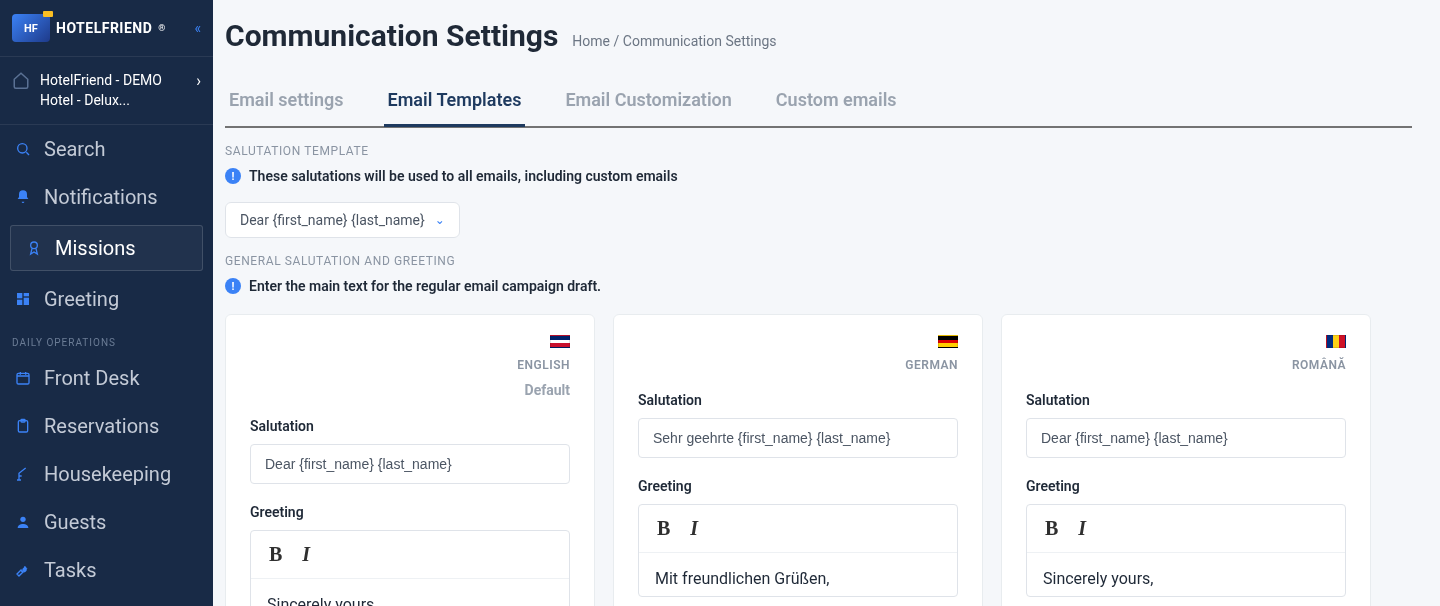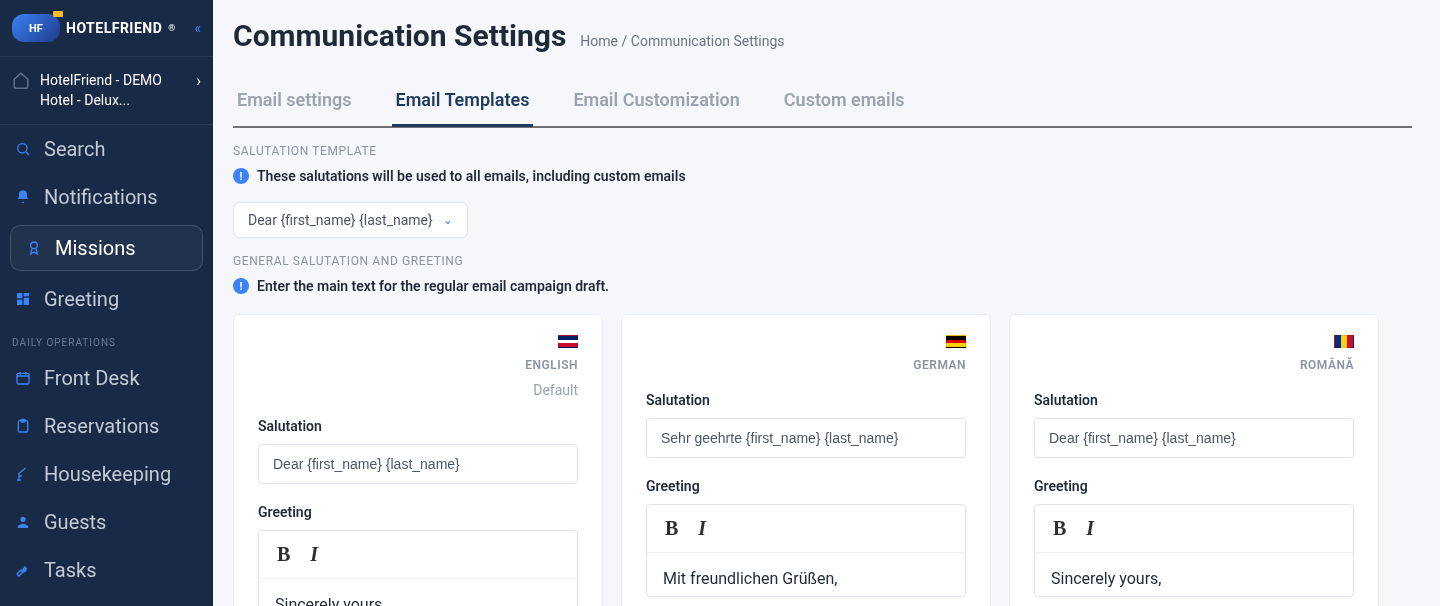--- a/index.html
+++ b/index.html
@@ -25,24 +25,24 @@
       align-items: center;
       padding: 14px 12px;
       border-bottom: 1px solid rgba(255,255,255,0.08);
     }
     .logo-box {
       display: flex;
       align-items: center;
       gap: 6px;
     }
     .logo-icon {
-      width: 48px;
+      width: 38px;
       height: 28px;
       background: linear-gradient(135deg, #3b82f6, #1e3a8a);
-      border-radius: 12px;
+      border-radius: 4px;
       position: relative;
       display:flex;align-items:center;justify-content:center;
       color:white;font-weight:bold;font-size:11px;
     }
     .logo-icon::before{
       content:"";position:absolute;top:-3px;right:-3px;width:10px;height:6px;background:#fbbf24;border-radius:1px;
     }
     .logo-text {
       color: #fff;
       font-weight: 700;
@@ -72,34 +72,34 @@
       gap: 12px;
       padding: 12px 14px;
       font-size: 20px;
       cursor: pointer;
       color: #c3cad6;
     }
     .nav-item .icon { width: 18px; display:inline-flex;justify-content:center;color:#3b82f6;}
     .nav-item.active {
       background: rgba(255,255,255,0.04);
       border: 1px solid rgba(255,255,255,0.15);
-      border-radius: 10px;
+      border-radius: 3px;
       margin: 4px 10px;
       padding: 10px 14px;
       color: #fff;
     }
     .nav-section {
       font-size: 10px;
       letter-spacing: 1px;
       color: #6b7c95;
       padding: 14px 12px 6px;
     }
     .main {
       flex: 1;
-      padding: 18px 28px 0 20px;
+      padding: 18px 28px 0 12px;
       overflow-y: auto;
     }
     .header-row {
       display: flex;
       align-items: baseline;
       gap: 14px;
       flex-wrap: wrap;
     }
     .page-title { font-size: 30px; font-weight: 700; color: #1f2937; }
     .breadcrumb { font-size: 14px; color: #6c7684; }
@@ -155,21 +155,21 @@
       padding: 20px 24px;
       display: flex;
       flex-direction: column;
     }
     .card-header { display:flex;align-items:flex-end;gap:10px;margin-bottom:20px;flex-direction:column;}
     .flag { width:20px;height:13px;border:1px solid rgba(0,0,0,0.1);display:inline-block;position:relative;}
     .flag-uk{background:linear-gradient(to bottom,#012169 0 33%,#fff 33% 66%,#c8102e 66%);}
     .flag-de{background:linear-gradient(to bottom,#000 0 33%,#dd0000 33% 66%,#ffce00 66%);}
     .flag-ro{background:linear-gradient(to right,#002b7f 0 33%,#fcd116 33% 66%,#ce1126 66%);}
     .lang-label { font-size:12px;letter-spacing:0.5px;color:#8a94a2;font-weight:600;}
-    .default-badge { margin-left:auto;font-size:14px;color:#9aa3af;}
+    .default-badge { margin-left:auto;font-size:14px;color:#9aa3af;font-weight:bold;}
     .field-label { font-size:14px;font-weight:600;color:#1f2937;margin-bottom:10px;}
     .text-input {
       width:100%;border:1px solid #dfe3e9;border-radius:4px;padding:11px 14px;font-size:14px;color:#4b5563;background:#fff;
     }
     .greeting-label{margin-top:20px;}
     .editor {
       border:1px solid #dfe3e9;border-radius:4px;margin-top:0;
     }
     .toolbar {
       display:flex;gap:20px;padding:12px 18px;border-bottom:1px solid #eef1f4;

